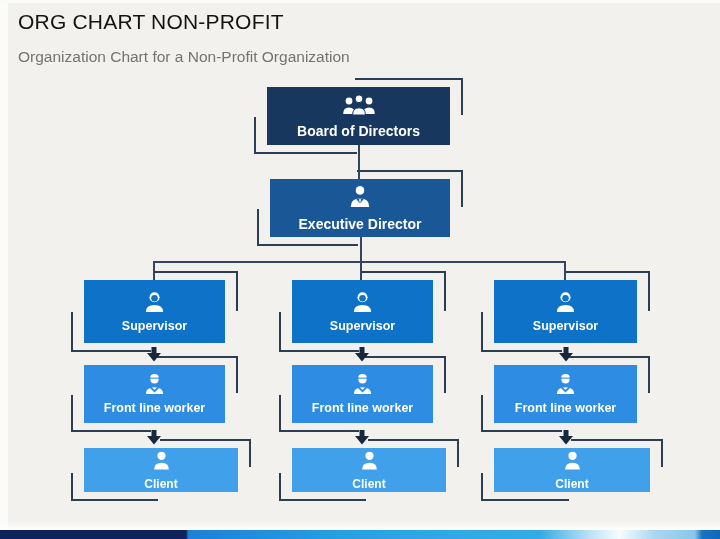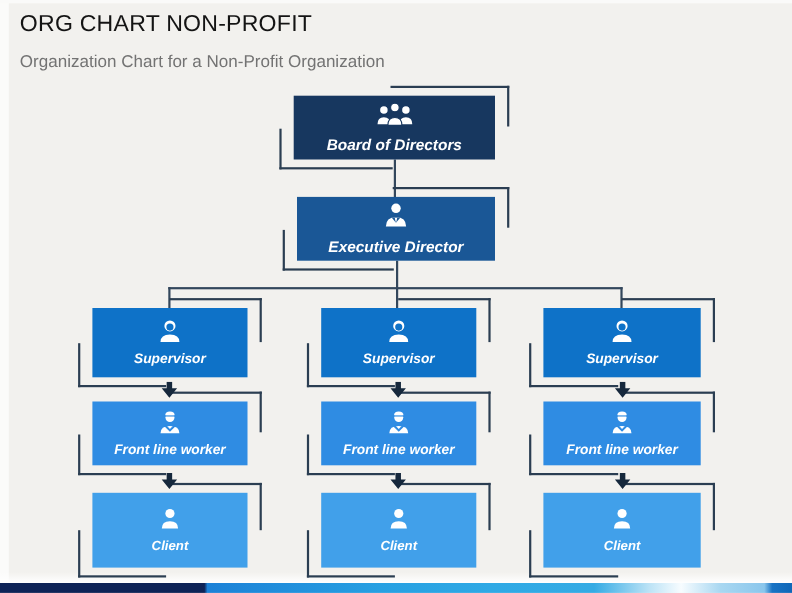--- a/index.html
+++ b/index.html
@@ -15,21 +15,21 @@
     font-size:21px;font-weight:normal;color:#141414;letter-spacing:.2px;
   }
   .subtitle{
     position:absolute;left:18px;top:48px;
     font-size:15.5px;color:#737373;
   }
   .cell{position:absolute;}
   .node{
     position:absolute;inset:0;
     display:flex;flex-direction:column;align-items:center;justify-content:center;
-    gap:3px;color:#fff;z-index:2;font-style:italic;
+    gap:3px;color:#fff;z-index:2;
   }
   .node .label{font-weight:bold;white-space:nowrap;}
   .bracket{position:absolute;pointer-events:none;z-index:1;}
   .bracket.tr{
     top:-9px;right:-13px;width:58%;height:60%;
     border-top:2.5px solid #2b3e52;border-right:2.5px solid #2b3e52;
   }
   .bracket.bl{
     bottom:-9px;left:-13px;width:55%;height:60%;
     border-bottom:2.5px solid #2b3e52;border-left:2.5px solid #2b3e52;
@@ -44,21 +44,21 @@
   .sup-box .label,.work-box .label{font-size:12.5px;}
   .cli-box .label{font-size:12px;}
   
   .board-box{left:267px;top:87px;width:183px;height:58px;}
   .exec-box{left:270px;top:179px;width:180px;height:58px;}
   .col1{left:84px;width:141px;}
   .col2{left:292px;width:141px;}
   .col3{left:494px;width:143px;}
   .row-sup{top:280px;height:63px;}
   .row-work{top:365px;height:58px;}
-  .row-cli{top:448px;height:68px;}
+  .row-cli{top:448px;height:44px;padding-left:13px;}
   
   .line{position:absolute;background:#33475c;z-index:0;}
   .lv{width:2px;}
   .lh{height:2px;}
   .arrow{position:absolute;width:16px;height:15px;z-index:3;}
   
   .footer-glow{
     position:absolute;left:0;bottom:9px;width:100%;height:10px;
     background:linear-gradient(to bottom, rgba(255,255,255,0), #ffffff);
   }

